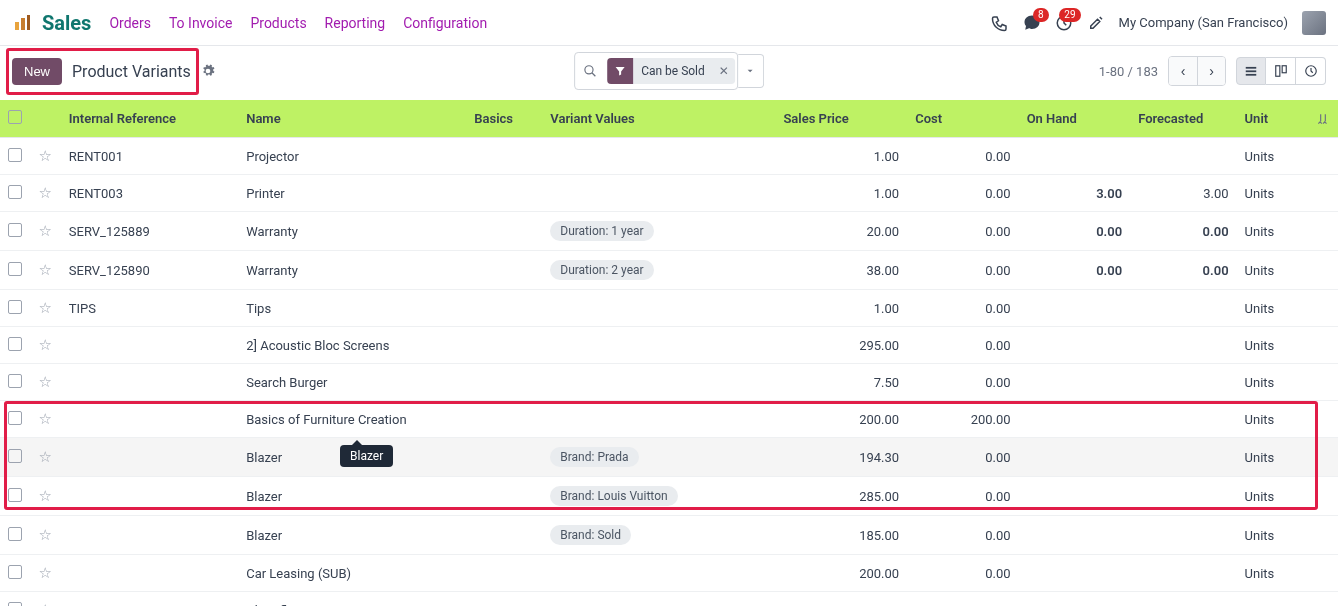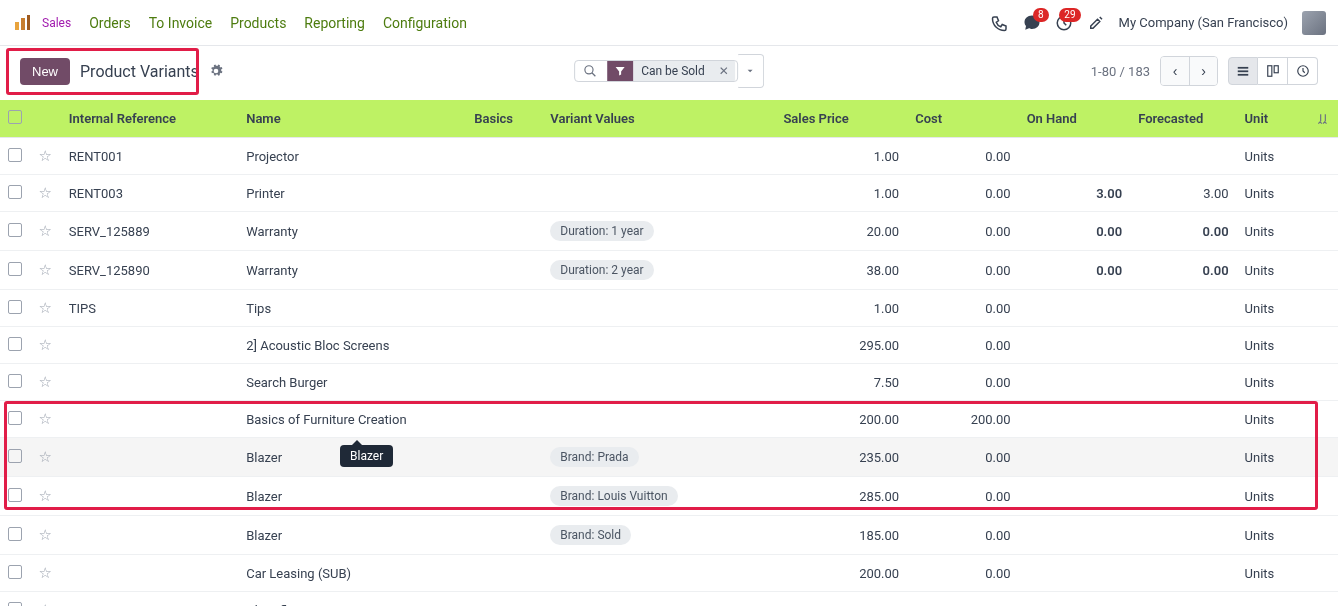--- a/index.html
+++ b/index.html
@@ -1,41 +1,41 @@
 <!DOCTYPE html>
 <html><head>
 <meta charset="utf-8">
 <style>
 * { box-sizing: border-box; margin: 0; padding: 0; }
 body { font-family: -apple-system, BlinkMacSystemFont, "Segoe UI", Roboto, sans-serif; font-size: 13px; color: #374151; background: #fff; width: 1338px; }
 
 
 .topnav { display: flex; align-items: center; height: 46px; padding: 0 12px; border-bottom: 1px solid #e5e7eb; }
 .brand-icon { width: 20px; height: 20px; margin-right: 10px; display: flex; align-items: center; justify-content: center; }
-.brand-text { font-size: 12px; font-weight: 400; color: #a21caf; margin-right: 18px; }
+.brand-text { font-size: 20px; font-weight: 700; color: #0f766e; margin-right: 18px; }
 .nav-links { display: flex; gap: 18px; }
-.nav-link { color: #4d7c0f; cursor: pointer; font-size: 14px; }
+.nav-link { color: #a21caf; cursor: pointer; font-size: 14px; }
 .topnav-right { margin-left: auto; display: flex; align-items: center; gap: 14px; }
 .icon-btn { position: relative; cursor: pointer; display: flex; align-items: center; justify-content: center; }
 .badge { position: absolute; top: -6px; right: -8px; background: #dc2626; color: #fff; border-radius: 10px; font-size: 10px; padding: 1px 5px; line-height: 1.2; }
 .company-name { font-size: 13px; color: #374151; }
 .avatar { width: 24px; height: 24px; border-radius: 3px; background: linear-gradient(135deg,#9ca3af,#6b7280); }
 
 
-.ctrlbar { display: flex; align-items: center; padding: 10px 20px 14px; position: relative; }
+.ctrlbar { display: flex; align-items: center; padding: 10px 12px 14px; position: relative; }
 .left-group { display: flex; align-items: center; gap: 10px; position: relative; }
 .new-btn { background: #714b67; color: #fff; border: none; padding: 6px 12px; border-radius: 4px; font-size: 13px; cursor: pointer; }
 .breadcrumb-title { font-size: 16px; color: #374151; }
 .gear-small { color: #6b7280; cursor: pointer; font-size: 13px; }
 .highlight-red { border: 3px solid #e11d48; border-radius: 3px; position: absolute; }
 .hl-1 { top: 48px; left: 6px; width: 193px; height: 47px; pointer-events: none; }
 .hl-2 { top: 401px; left: 4px; width: 1314px; height: 109px; pointer-events: none; }
 
 .center-search { position: absolute; left: 50%; transform: translateX(-50%); display: flex; align-items: center; }
-.search-wrap { display: flex; align-items: center; border: 1px solid #d1d5db; border-radius: 4px; height: 22px; overflow: hidden; justify-content: space-between; }
+.search-wrap { display: flex; align-items: center; border: 1px solid #d1d5db; border-radius: 4px; height: 38px; overflow: hidden; justify-content: space-between; }
 .search-icon { padding: 0 8px; color: #6b7280; }
 .filter-chip { display: flex; align-items: center; background: #e9ecef; border-radius: 4px; margin: 0 2px; height: 26px; overflow: hidden; }
 .filter-chip .funnel { background: #714b67; color: #fff; padding: 0 7px; height: 100%; display: flex; align-items: center; }
 .filter-chip .chip-text { padding: 0 8px; color: #374151; font-size: 12px; }
 .filter-chip .chip-x { padding: 0 6px; color: #6b7280; cursor: pointer; font-size: 12px; }
 .search-input { border: none; outline: none; padding: 0 8px; width: 250px; font-size: 13px; }
 .search-dd { border: 1px solid #d1d5db; border-left: none; height: 34px; width: 26px; display: flex; align-items: center; justify-content: center; border-radius: 0 4px 4px 0; cursor: pointer; }
 
 .right-group { margin-left: auto; display: flex; align-items: center; gap: 10px; }
 .pager-text { color: #6b7280; font-size: 13px; }
@@ -326,21 +326,21 @@
         <td>Units</td>
         <td></td>
       </tr>
       <tr class="hover-row">
         <td><span class="chk"></span></td>
         <td><span class="star">☆</span></td>
         <td></td>
         <td>Blazer</td>
         <td class="td-num"></td>
         <td><span class="tag">Brand: Prada</span></td>
-        <td class="td-num">235.00</td>
+        <td class="td-num">194.30</td>
         <td class="td-num">0.00</td>
         <td class="td-num "></td>
         <td class="td-num "></td>
         <td>Units</td>
         <td></td>
       </tr>
       <tr>
         <td><span class="chk"></span></td>
         <td><span class="star">☆</span></td>
         <td></td>

